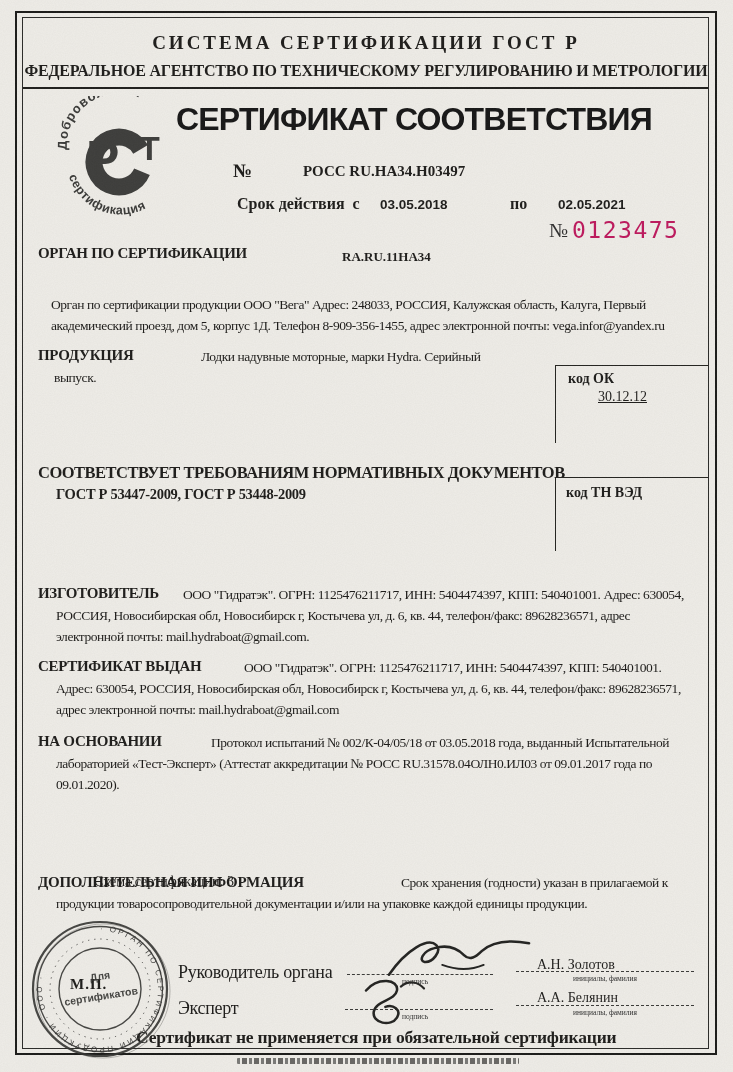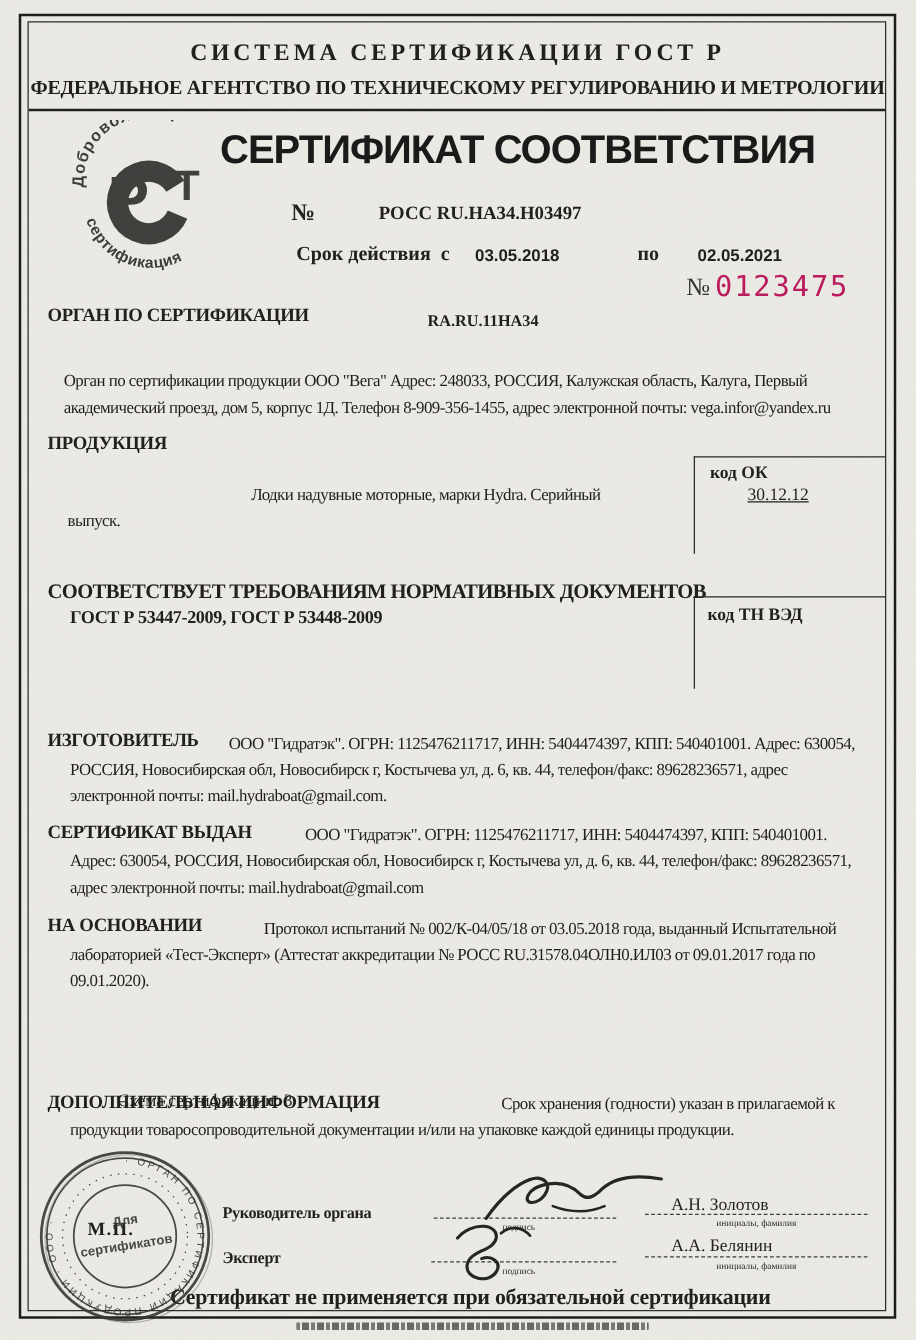--- a/index.html
+++ b/index.html
@@ -31,21 +31,21 @@
   .blank-no-digits{left:572px;top:217px;font-family:"DejaVu Sans Mono",monospace;font-size:23px;letter-spacing:1.5px;color:#be185d;}
   .sec-label{font-size:15px;font-weight:bold;letter-spacing:-0.3px;white-space:nowrap;}
   .body-text{font-size:13.5px;letter-spacing:-0.45px;line-height:21px;white-space:pre;color:#1b1a18;}
   .organ-code{left:342px;top:249px;font-size:13px;font-weight:bold;}
   .code-box{border-top:1.5px solid #23231f;border-left:1.5px solid #23231f;}
   .code-box .cb-label{font-size:14px;font-weight:bold;}
   .code-box .cb-value{font-size:14px;text-decoration:underline;}
   .standards{left:56px;top:486px;font-size:14.5px;font-weight:600;letter-spacing:-0.3px;}
   .scheme{left:66px;top:874px;font-size:14px;margin-left:28px;}
   .mp{left:70px;top:976px;font-size:15px;font-weight:bold;letter-spacing:1px;}
-  .sig-title{font-size:13px;font-weight:bold;letter-spacing:-0.3px;}
+  .sig-title{font-size:18px;font-weight:normal;letter-spacing:-0.3px;}
   .dash-line{height:0;border-bottom:1.5px dashed #3a3a38;}
   .tiny-cap{font-size:7.5px;color:#2b2b2b;text-align:center;}
   .sig-name{font-size:14px;}
   .footer-note{left:136px;top:1027px;font-size:17.5px;font-weight:bold;letter-spacing:-0.2px;}
   .imprint{left:237px;top:1058px;width:282px;height:6px;opacity:.7;border-radius:1px;
     background:repeating-linear-gradient(90deg,#4a4a48 0 3px,rgba(0,0,0,0) 3px 5px,#2f2f2d 5px 10px,rgba(0,0,0,0) 10px 12px);
     filter:blur(.4px);}
   svg text{font-family:"Liberation Sans","DejaVu Sans",sans-serif;}
 </style>
 </head>
@@ -93,21 +93,21 @@
 
   <div class="abs blank-no-label">№</div>
   <div class="abs blank-no-digits">0123475</div>
 
   <div class="abs sec-label" style="left:38px;top:245px;">ОРГАН ПО СЕРТИФИКАЦИИ</div>
   <div class="abs organ-code">RA.RU.11НА34</div>
   <div class="abs body-text" style="left:51px;top:294px;">Орган по сертификации продукции ООО "Вега" Адрес: 248033, РОССИЯ, Калужская область, Калуга, Первый
 академический проезд, дом 5, корпус 1Д. Телефон 8-909-356-1455, адрес электронной почты: vega.infor@yandex.ru</div>
 
   <div class="abs sec-label" style="left:38px;top:347px;">ПРОДУКЦИЯ</div>
-  <div class="abs body-text" style="left:54px;top:346px;text-indent:147px;margin-top:39px;">Лодки надувные моторные, марки Hydra. Серийный
+  <div class="abs body-text" style="left:54px;top:346px;text-indent:147px;">Лодки надувные моторные, марки Hydra. Серийный
 выпуск.</div>
 
   <div class="abs code-box" style="left:555px;top:365px;width:152px;height:77px;">
     <div class="abs cb-label" style="left:12px;top:5px;">код ОК</div>
     <div class="abs cb-value" style="left:42px;top:23px;">30.12.12</div>
   </div>
 
   <div class="abs sec-label" style="left:38px;top:463px;font-size:16.5px;letter-spacing:-0.5px;">СООТВЕТСТВУЕТ ТРЕБОВАНИЯМ НОРМАТИВНЫХ ДОКУМЕНТОВ</div>
   <div class="abs standards">ГОСТ Р 53447-2009, ГОСТ Р 53448-2009</div>
 

